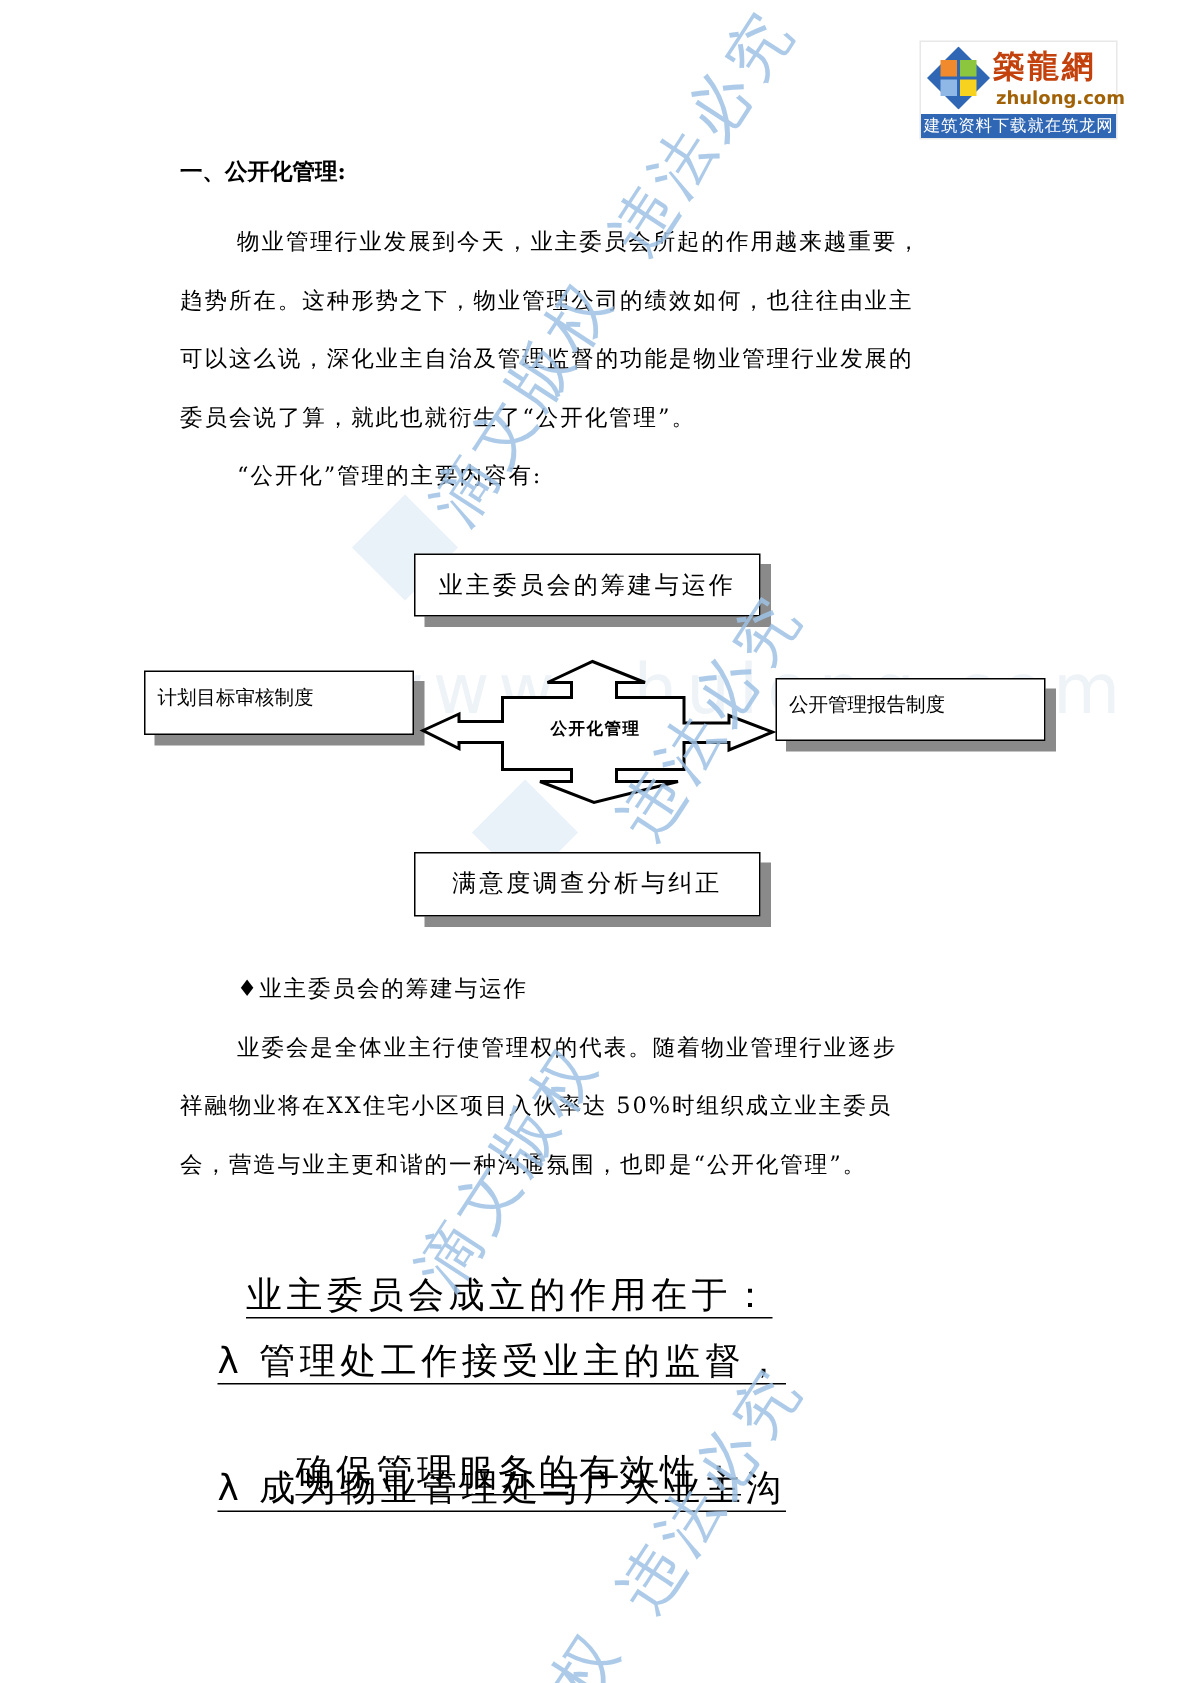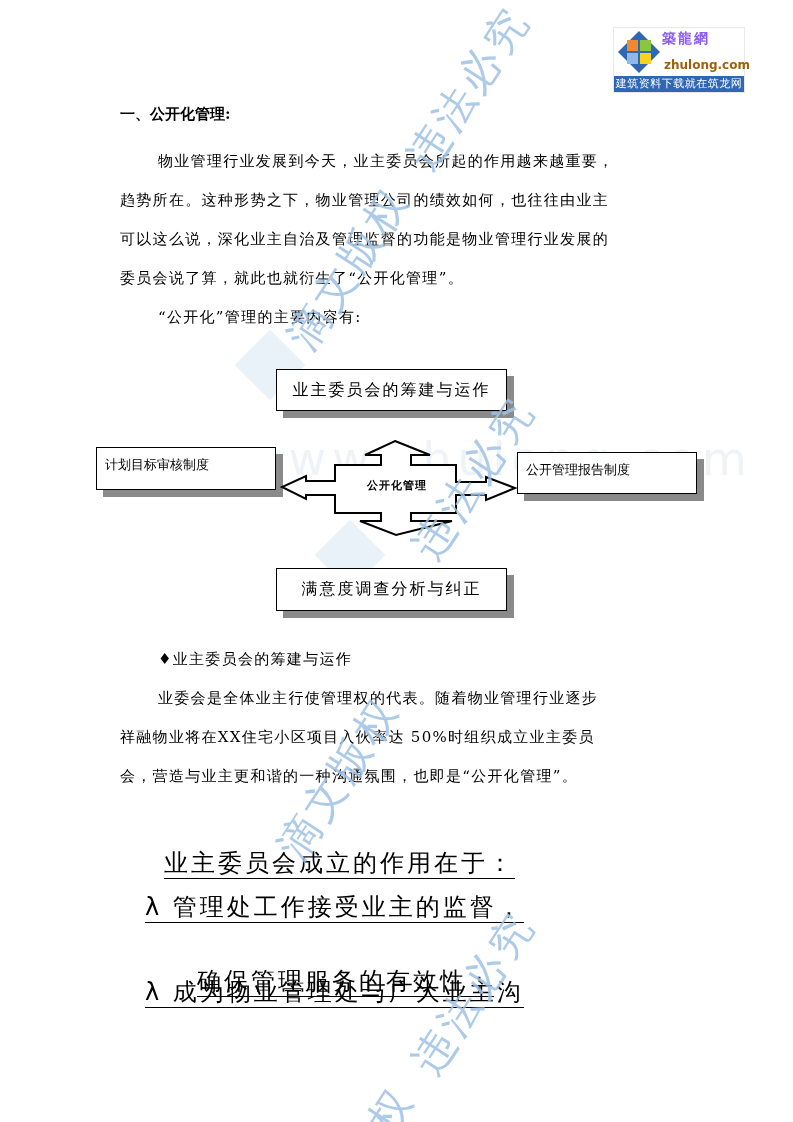--- a/index.html
+++ b/index.html
@@ -2,22 +2,22 @@
 <html><head>
 <meta charset="utf-8">
 <style>
   html, body { margin: 0; padding: 0; background: #ffffff; }
   body { width: 793px; height: 1122px; position: relative; overflow: hidden;
          font-family: "DejaVu Serif", "Liberation Serif", serif; color: #000; }
 
   .logo { position: absolute; left: 613px; top: 27px; width: 130px; height: 64px;
           background: #ffffff; border: 1px solid #e8e8e8; }
   .logo-mark { position: absolute; left: 4px; top: 3px; width: 42px; height: 42px; }
-  .logo-cn { position: absolute; left: 48px; top: 2px; font-size: 14px; font-weight: bold;
-             letter-spacing: 2px; color: #8b5cf6; font-family: "DejaVu Serif", serif; }
+  .logo-cn { position: absolute; left: 48px; top: 2px; font-size: 21px; font-weight: bold;
+             letter-spacing: 2px; color: #c2410c; font-family: "DejaVu Serif", serif; }
   .logo-en { position: absolute; left: 50px; top: 30px; font-size: 12px; font-weight: bold;
              color: #a16207; font-family: "DejaVu Sans", sans-serif; }
   .logo-bar { position: absolute; left: 0; top: 48px; width: 130px; height: 16px;
               background: #2f67b5; color: #fff; font-size: 11px; line-height: 16px;
               text-align: center; letter-spacing: 0.5px; font-family: "DejaVu Sans", sans-serif; }
 
   .heading { position: absolute; left: 120px; top: 105px; font-size: 15px; font-weight: bold; }
 
   .para { position: absolute; left: 120px; width: 560px; font-size: 15px; line-height: 39px;
           text-align: justify; letter-spacing: 1.3px; }

